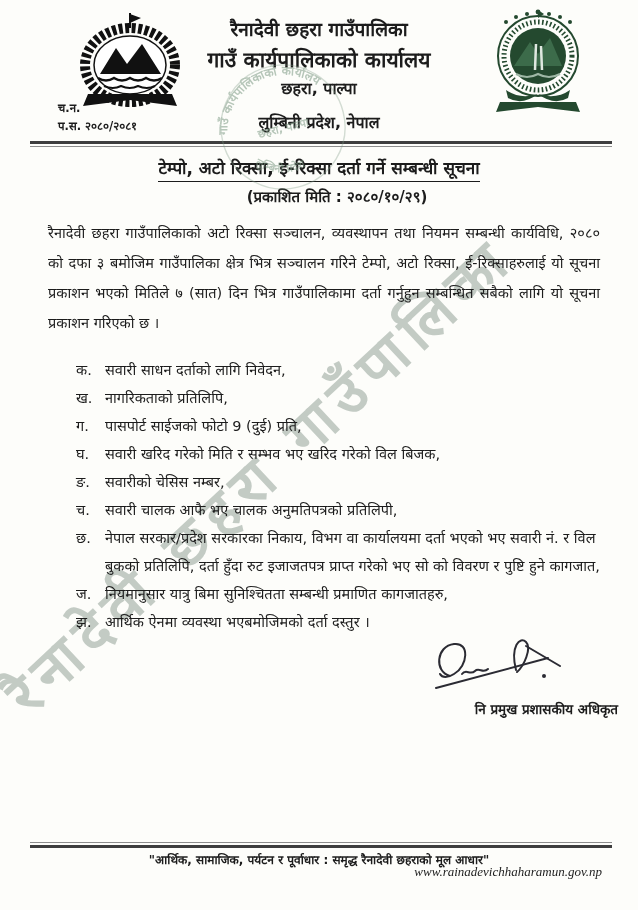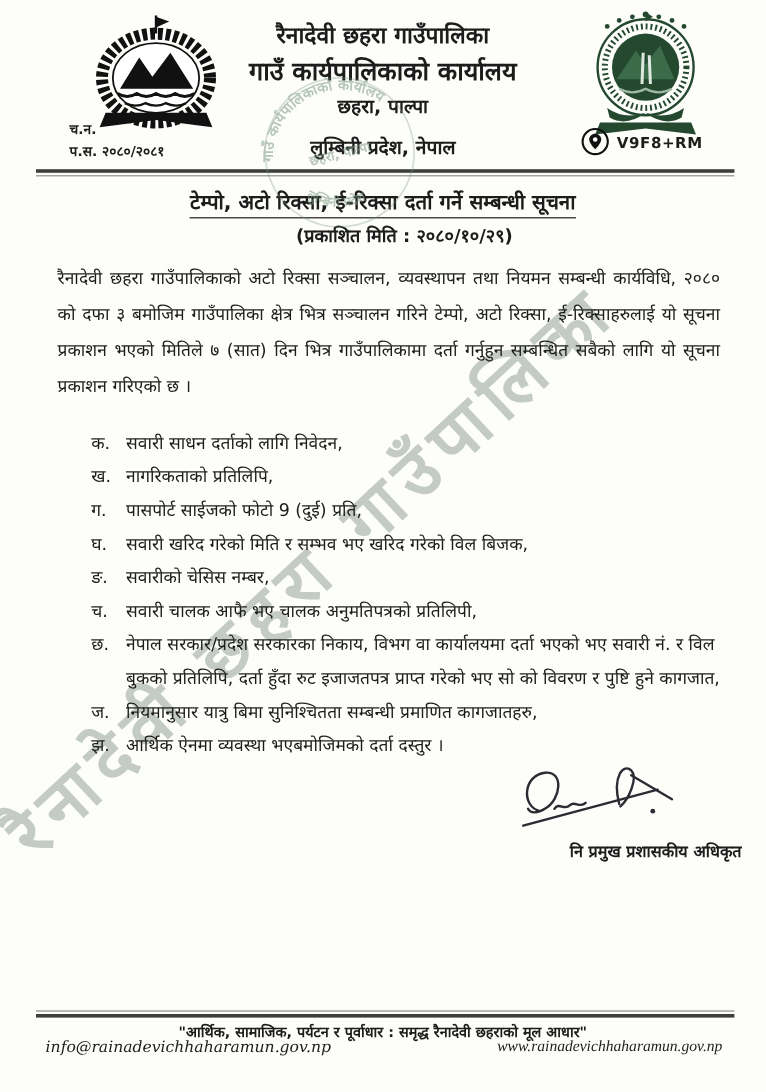--- a/index.html
+++ b/index.html
@@ -109,28 +109,20 @@
     <div class="head-line2">गाउँ कार्यपालिकाको कार्यालय</div>
     <div class="head-line3">छहरा, पाल्पा</div>
     <div class="head-line4">लुम्बिनी प्रदेश, नेपाल</div>
   </div>
 
   <div class="ref">
     <div>च.न.</div>
     <div>प.स. २०८०/२०८१</div>
   </div>
 
-  <div class="badge">
-    <svg width="24" height="24" viewBox="0 0 24 24">
-      <circle cx="12" cy="12" r="10.5" fill="none" stroke="#111" stroke-width="1.8"></circle>
-      <path d="M12 5.5 C14.8 5.5 17 7.7 17 10.3 C17 13.6 12 18.5 12 18.5 C12 18.5 7 13.6 7 10.3 C7 7.7 9.2 5.5 12 5.5 Z" fill="#111"></path>
-      <circle cx="12" cy="10.2" r="1.9" fill="#fff"></circle>
-    </svg>
-    <span class="badge-text">V9F8+RM</span>
-  </div>
 
   <svg class="stamp" width="150" height="150" viewBox="0 0 150 150">
     <defs>
       <path id="arcTop" d="M18 80 A 57 57 0 0 1 132 80"></path>
       <path id="arcBot" d="M30 92 A 50 50 0 0 0 120 92"></path>
     </defs>
     <circle cx="75" cy="75" r="62" fill="none" stroke="#7d9a84" stroke-width="1.4" opacity=".6"></circle>
     <text><textPath href="#arcTop" startOffset="6%">गाउँ कार्यपालिकाको कार्यालय</textPath></text>
     <text class="stamp-mid" x="75" y="80" text-anchor="middle">छहरा, पाल्पा</text>
     <text class="stamp-mid"><textPath href="#arcBot" startOffset="14%">लुम्बिनी प्रदेश</textPath></text>
@@ -192,16 +184,15 @@
       <path d="M96 38 C90 14 100 4 106 10 C112 16 104 34 97 40"></path>
       <path d="M106 14 L140 34"></path>
       <path d="M16 56 L128 26"></path>
     </g>
     <circle cx="124" cy="44" r="2" fill="#2b2b33"></circle>
   </svg>
   <div class="sig-title">नि प्रमुख प्रशासकीय अधिकृत</div>
 
   <div class="rule-bottom"></div>
   <div class="slogan">"आर्थिक, सामाजिक, पर्यटन र पूर्वाधार : समृद्ध रैनादेवी छहराको मूल आधार"</div>
-  <div class="email">info@rainadevichhaharamun.gov.np</div>
   <div class="website">www.rainadevichhaharamun.gov.np</div>
 
 </div>
 
 </body></html>

